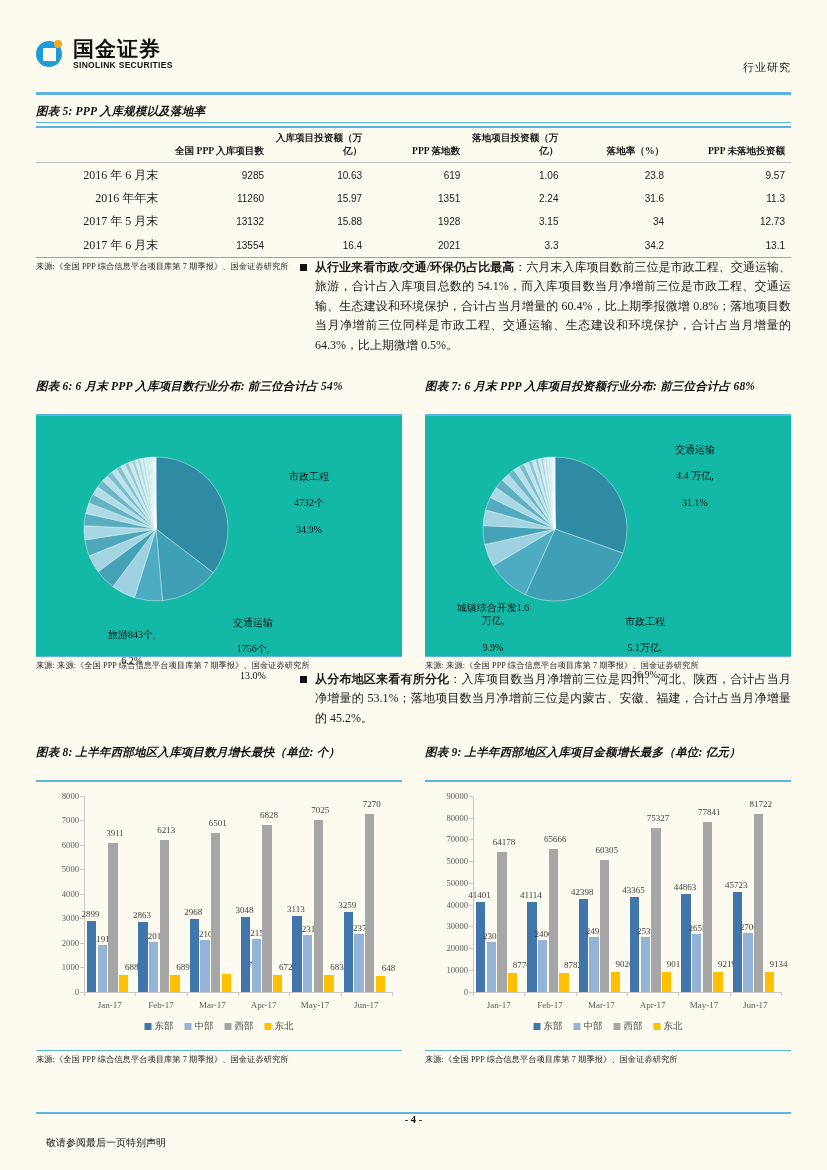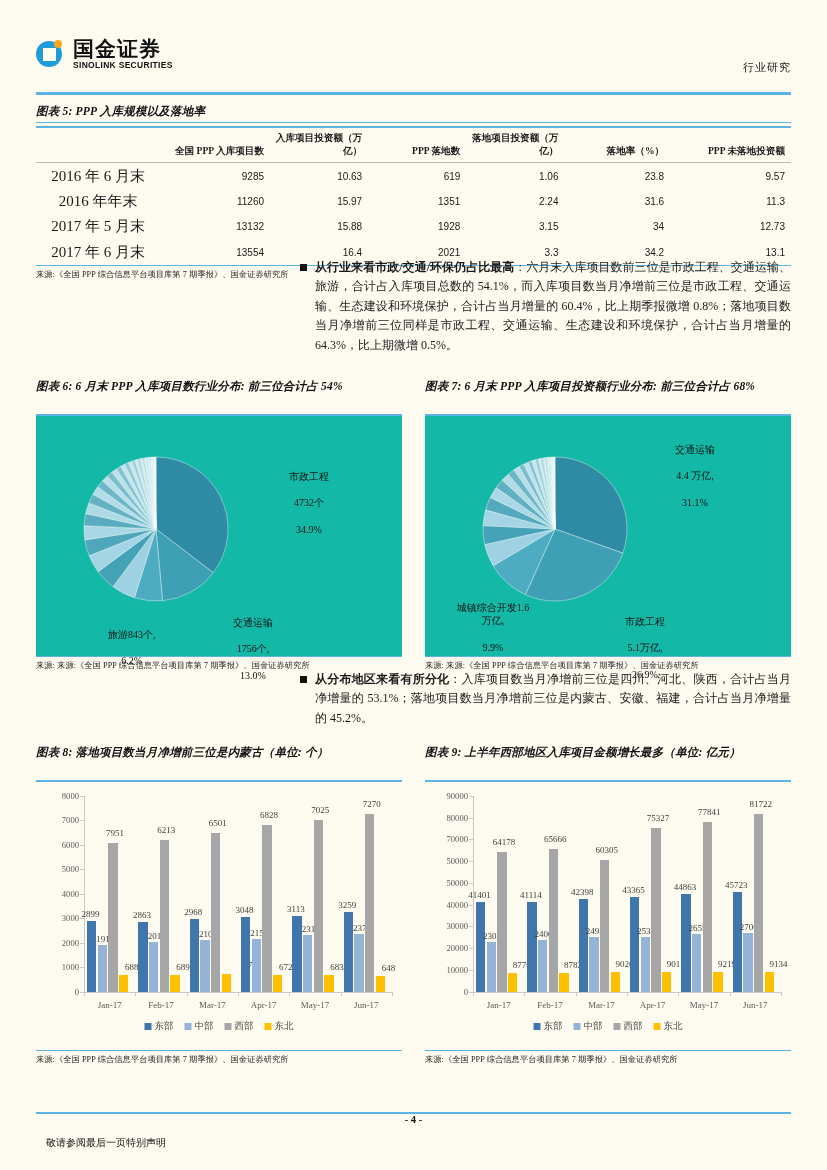--- a/index.html
+++ b/index.html
@@ -63,21 +63,21 @@
     text-align:right; vertical-align:bottom; line-height:1.3;
     border-bottom:1px solid #b9bdc2;
   }
   table.ppp thead th.first { text-align:left; }
   table.ppp thead tr { border-top:2.2px solid #5cb3e0; }
   table.ppp tbody td {
     padding:3.2px 6px 3.2px 2px; text-align:right; font-size:10px;
     font-family:"Liberation Sans","DejaVu Sans",sans-serif;
   }
   table.ppp tbody td.first {
-    text-align:center; font-family:"Liberation Serif","DejaVu Serif",serif; font-size:15px;
+    text-align:right; font-family:"Liberation Serif","DejaVu Serif",serif; font-size:12px;
   }
   table.ppp tbody tr:last-child td { border-bottom:1.3px solid #5cb3e0; }
 
   
   .bullet { position:absolute; display:flex; gap:8px; }
   .bullet .sq {
     width:7px; height:7px; background:#111; flex:0 0 7px; margin-top:6px;
   }
   .bullet .body { font-size:12px; line-height:1.62; text-align:justify; }
   .bullet .body b { font-weight:bold; }
@@ -337,21 +337,21 @@
     <div class="src-rule"></div>
     <div class="src-text">来源: 来源:《全国 PPP 综合信息平台项目库第 7 期季报》、国金证券研究所</div>
   </div>
 
   <div class="bullet" style="left:300px; top:670px; width:491px;">
     <div class="sq"></div>
     <div class="body"><b>从分布地区来看有所分化</b><span>：入库项目数当月净增前三位是四川、河北、陕西，合计占当月净增量的 53.1%；落地项目数当月净增前三位是内蒙古、安徽、福建，合计占当月净增量的 45.2%。</span></div>
   </div>
 
   <div class="col left" style="top:744px;">
-    <div class="fig-title" style="height:34px">图表 8: 落地项目数当月净增前三位是内蒙古（单位: 个）</div>
+    <div class="fig-title" style="height:34px">图表 8: 上半年西部地区入库项目数月增长最快（单位: 个）</div>
     <div class="fig-rule"></div>
 
     <div class="bc" id="bc8" style="height:268px">
         <div class="axis-v" style="left: 48px; top: 14px; height: 196px;"></div>
         <div class="axis-h" style="left: 48px; top: 210px; width: 308px;"></div>
         <div class="ylab" style="right: 323px; top: 210px;">0</div>
         <div class="tick" style="left: 44px; top: 210px;"></div>
         <div class="ylab" style="right: 323px; top: 185.5px;">1000</div>
         <div class="tick" style="left: 44px; top: 185.5px;"></div>
         <div class="ylab" style="right: 323px; top: 161px;">2000</div>
@@ -366,21 +366,21 @@
         <div class="tick" style="left: 44px; top: 63px;"></div>
         <div class="ylab" style="right: 323px; top: 38.5px;">7000</div>
         <div class="tick" style="left: 44px; top: 38.5px;"></div>
         <div class="ylab" style="right: 323px; top: 14px;">8000</div>
         <div class="tick" style="left: 44px; top: 14px;"></div>
         <div class="bar" style="left: 50.8667px; width: 9.5px; height: 71.0255px; bottom: 58px; background: rgb(65, 118, 172);"></div>
         <div class="bar-lab" style="left: 54.6167px; top: 126.975px;">2899</div>
         <div class="bar" style="left: 61.5667px; width: 9.5px; height: 46.795px; bottom: 58px; background: rgb(149, 179, 215);"></div>
         <div class="bar-lab" style="left: 69.3167px; top: 152.205px;">1910</div>
         <div class="bar" style="left: 72.2667px; width: 9.5px; height: 148.935px; bottom: 58px; background: rgb(166, 166, 166);"></div>
-        <div class="bar-lab" style="left: 79.0167px; top: 46.0645px;">7951</div>
+        <div class="bar-lab" style="left: 79.0167px; top: 46.0645px;">3911</div>
         <div class="bar" style="left: 82.9667px; width: 9.5px; height: 16.856px; bottom: 58px; background: rgb(255, 192, 0);"></div>
         <div class="bar-lab" style="left: 95.7167px; top: 180.144px;">688</div>
         <div class="xtickline" style="left: 48px; top: 210px; height: 4px;"></div>
         <div class="xlab" style="left: 73.6667px; top: 218px;">Jan-17</div>
         <div class="bar" style="left: 102.2px; width: 9.5px; height: 70.1435px; bottom: 58px; background: rgb(65, 118, 172);"></div>
         <div class="bar-lab" style="left: 105.95px; top: 127.856px;">2863</div>
         <div class="bar" style="left: 112.9px; width: 9.5px; height: 49.4655px; bottom: 58px; background: rgb(149, 179, 215);"></div>
         <div class="bar-lab" style="left: 120.65px; top: 149.534px;">2019</div>
         <div class="bar" style="left: 123.6px; width: 9.5px; height: 152.219px; bottom: 58px; background: rgb(166, 166, 166);"></div>
         <div class="bar-lab" style="left: 130.35px; top: 42.7815px;">6213</div>

